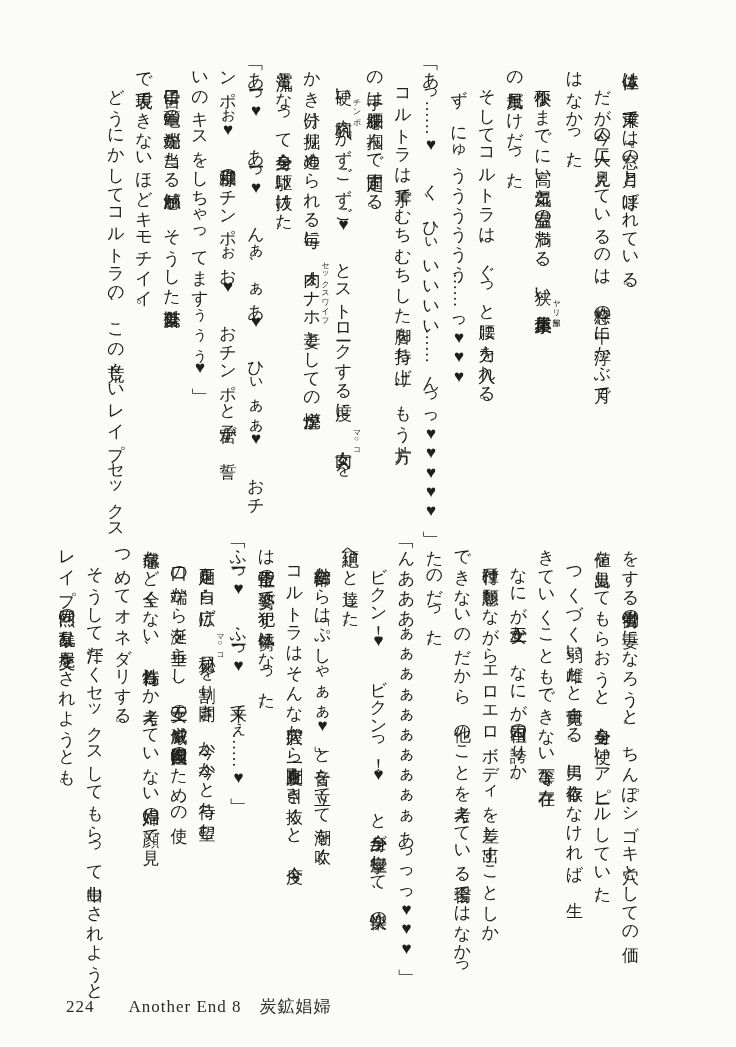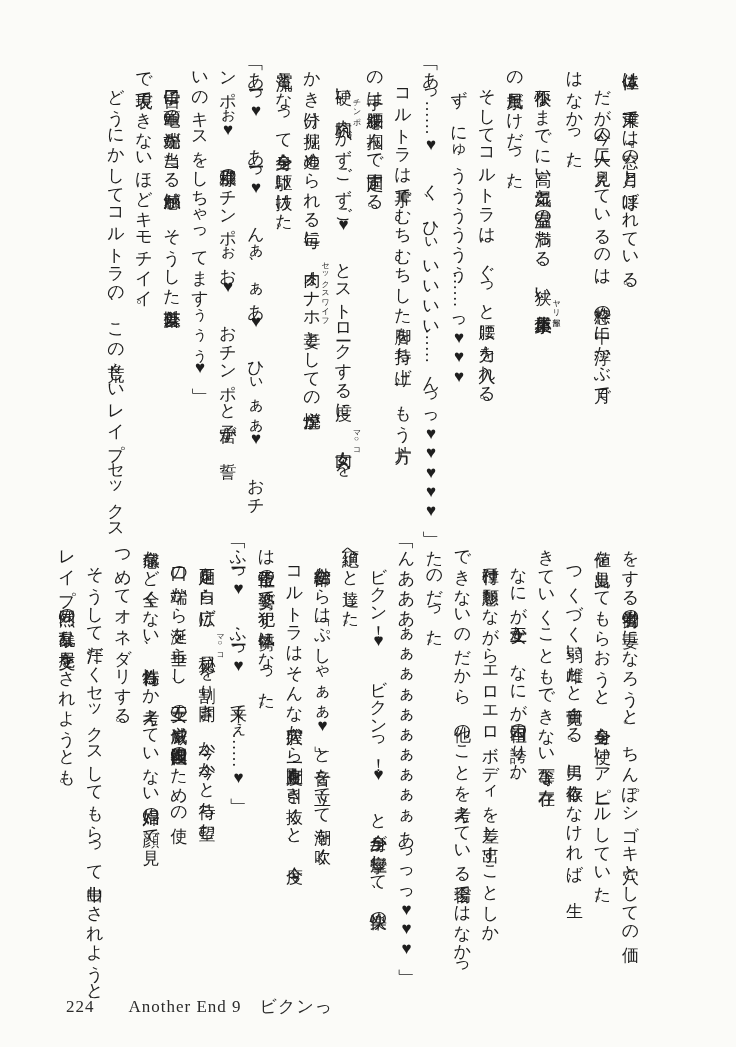--- a/index.html
+++ b/index.html
@@ -89,16 +89,16 @@
       <div class="tline">「ふーっ♥　ふーっ♥　来てぇ……♥」</div>
       <div class="tline indent">両足を自ら広げ、<ruby>秘貝<rt>マ○コ</rt></ruby>を割り開き、今か今かと待ち望む。</div>
       <div class="tline indent">口の端から涎を垂らし、王女の威厳や祖国復興のための使</div>
       <div class="tline">命感など全くない、性行為しか考えていない娼婦の顔で見</div>
       <div class="tline">つめてオネダリする。</div>
       <div class="tline indent">そうして汗だくセックスしてもらって中出しされようと、</div>
       <div class="tline">レイプ同然の乱暴な交尾をされようとも。</div>
     </div>
 
   <div class="footer">
-    <span class="page-num">224</span><span class="book-title">Another End 9</span><span class="chapter-title">ビクンっ</span>
+    <span class="page-num">224</span><span class="book-title">Another End 8</span><span class="chapter-title">炭鉱娼婦</span>
   </div>
 
 </div>
 
 </body></html>

